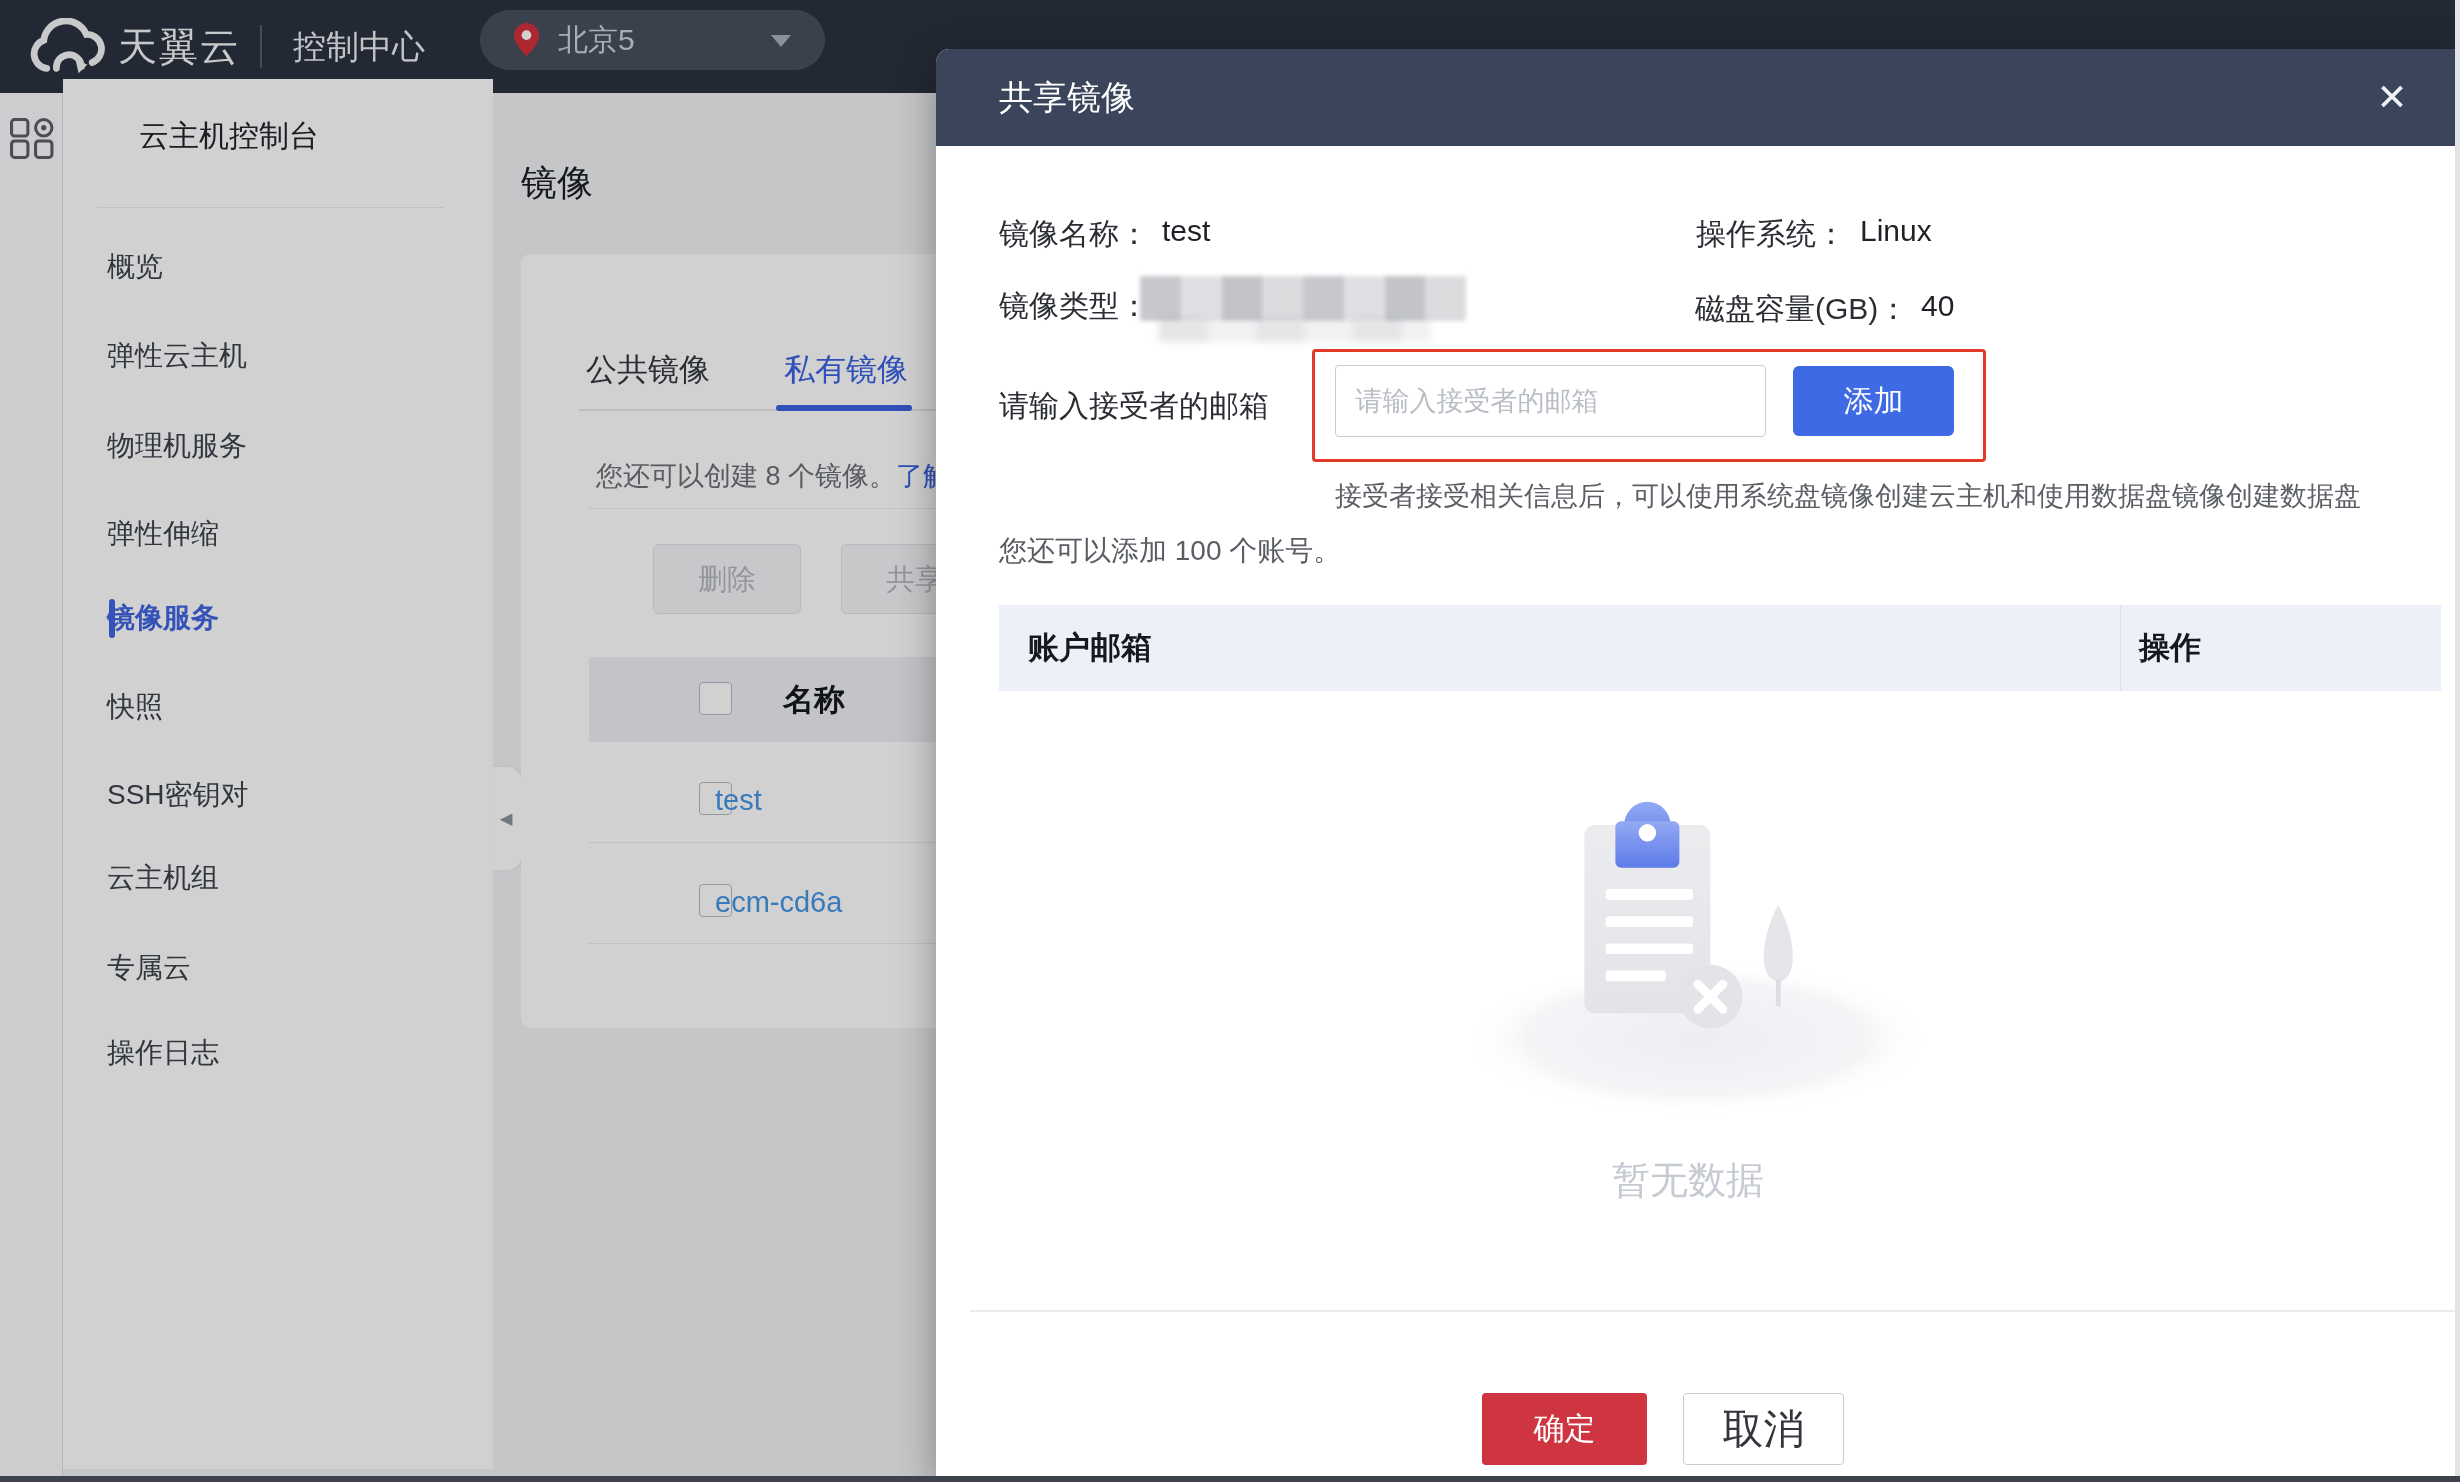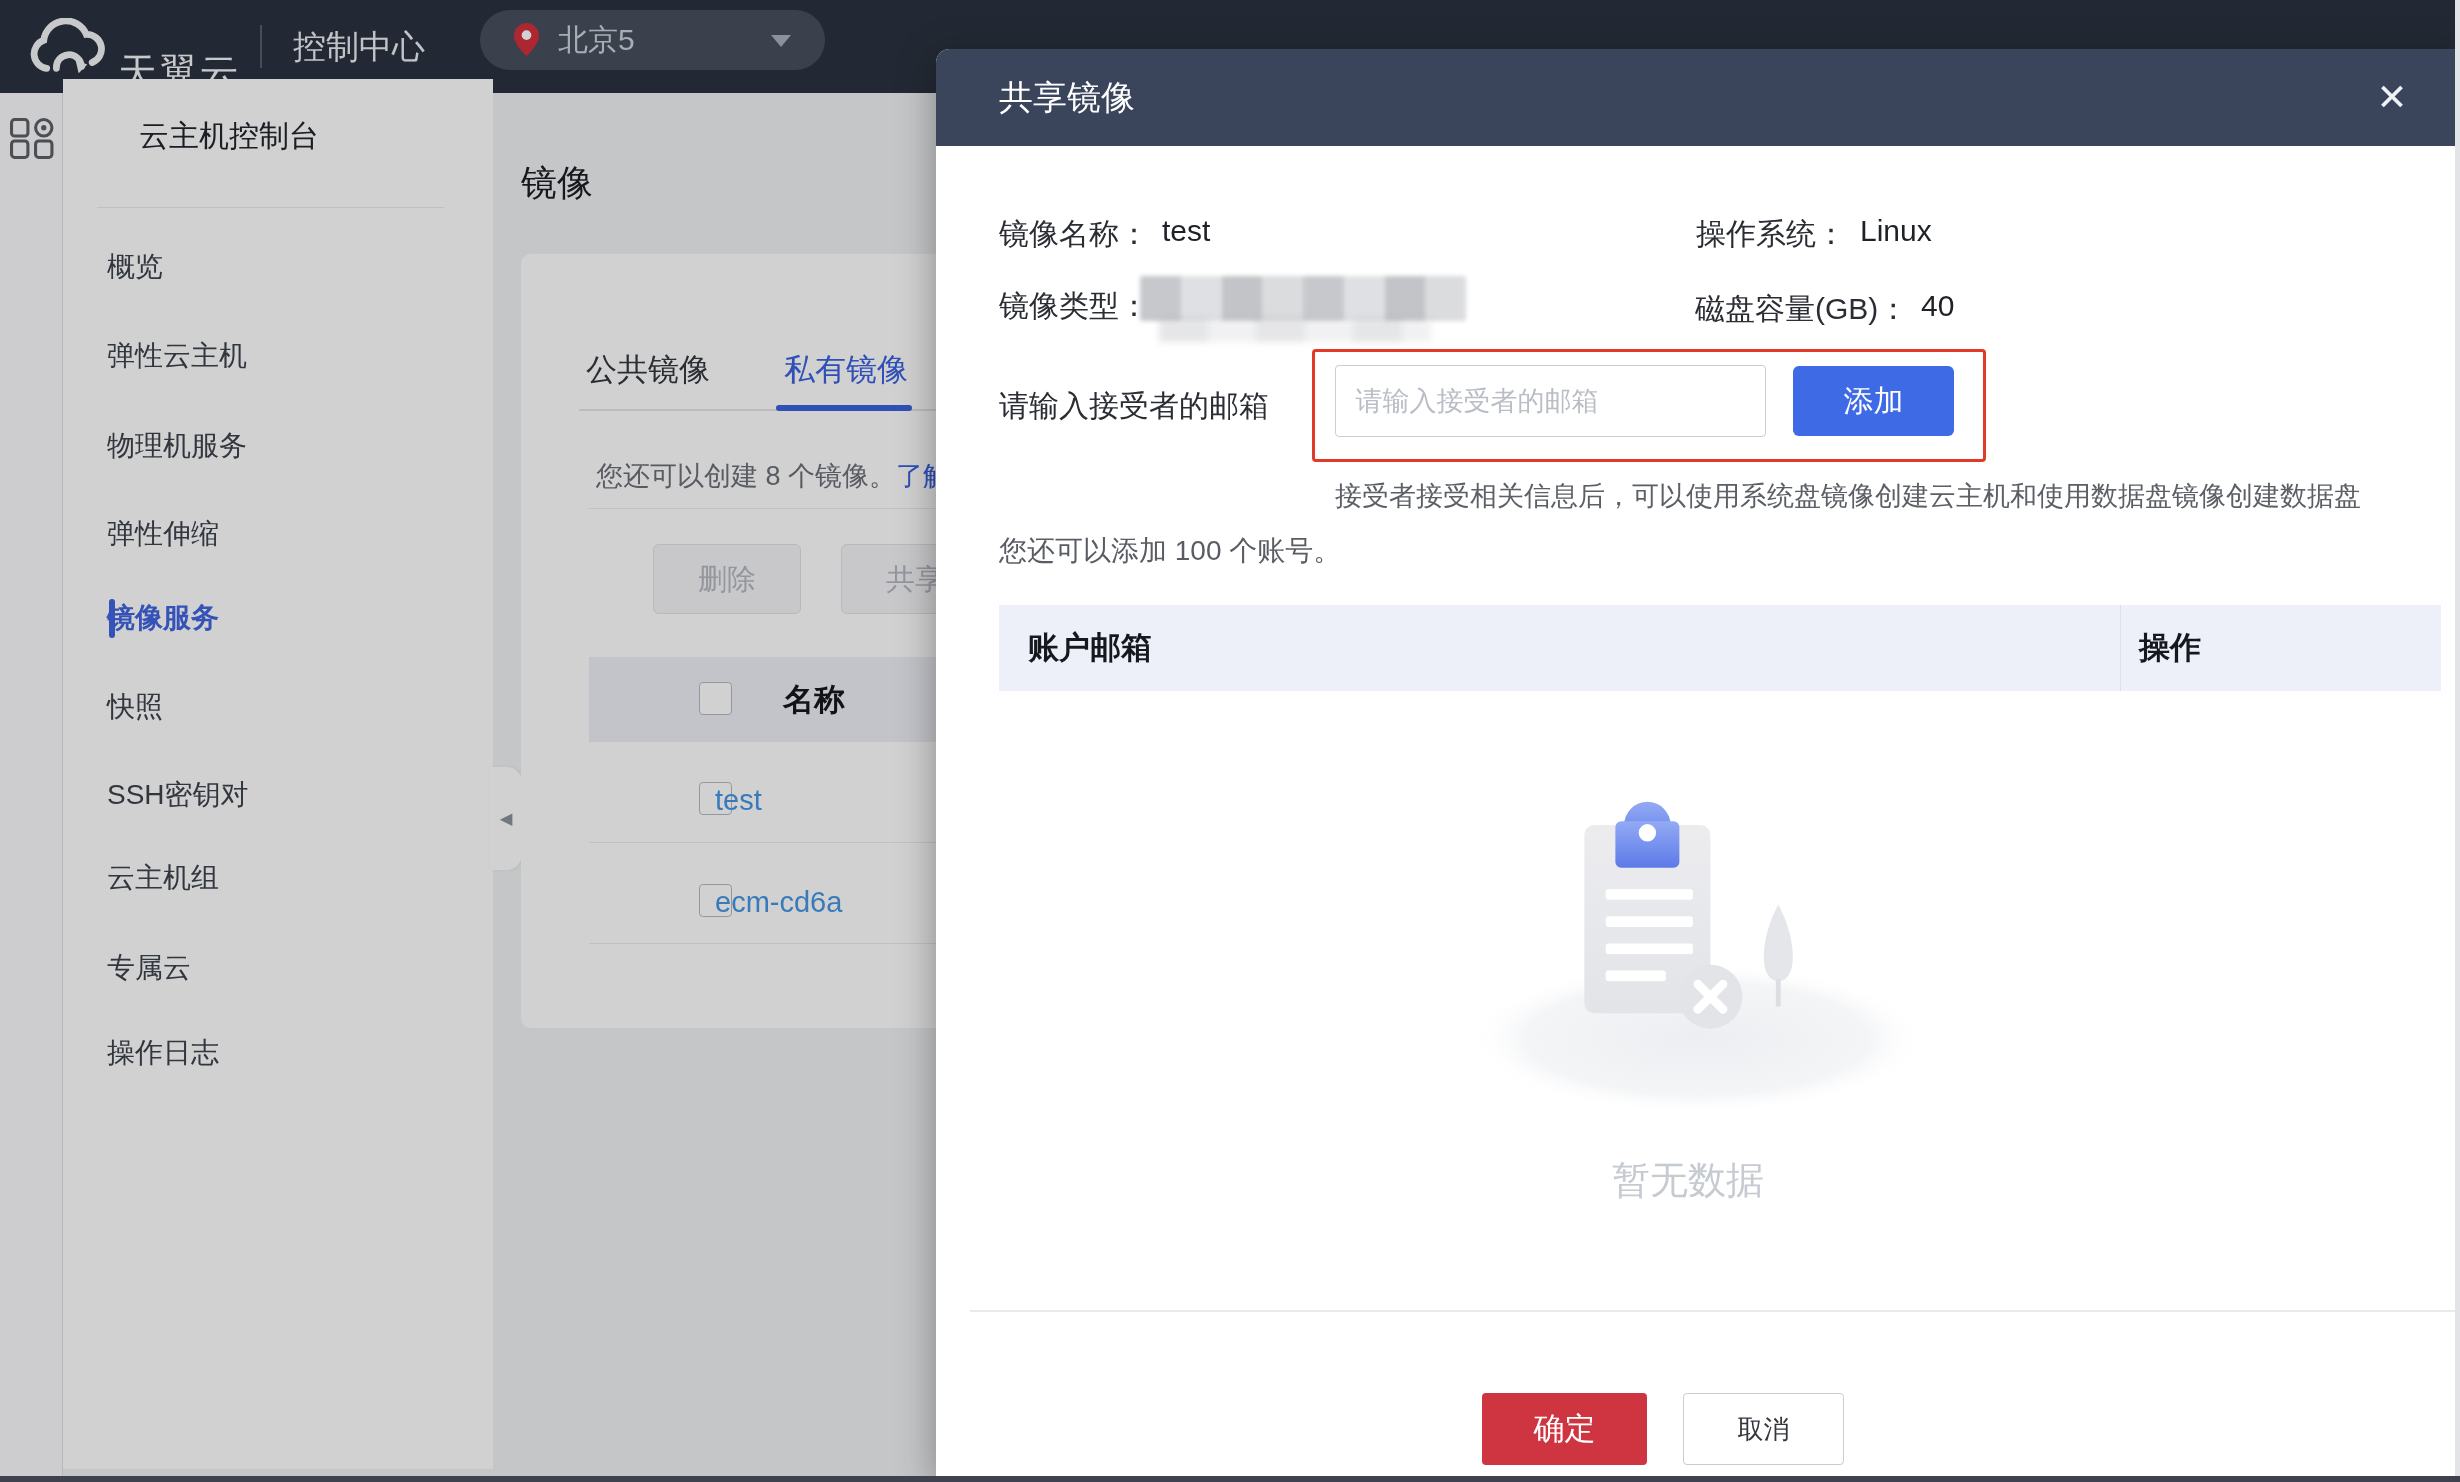--- a/index.html
+++ b/index.html
@@ -4,21 +4,21 @@
 <style>
   html,body{margin:0;padding:0;background:#888;}
   #screen{
     position:relative;width:2461px;height:1483px;overflow:hidden;
     background:#f1f2f5;font-family:"Liberation Sans",sans-serif;
     -webkit-font-smoothing:antialiased;
   }
   .abs{position:absolute;}
   
   #navbar{left:0;top:0;width:2461px;height:93px;background:#2b3240;z-index:1;}
-  #brand{left:118px;top:0;height:99px;line-height:93px;color:#f5f6f8;font-size:39px;font-weight:500;letter-spacing:1.9px;margin-top:26px;}
+  #brand{left:118px;top:0;height:99px;line-height:93px;color:#f5f6f8;font-size:39px;font-weight:500;letter-spacing:1.9px;}
   #nav-divider{left:260px;top:25px;width:1.9px;height:43px;background:#555d6e;}
   #console-label{left:293px;top:0;height:93px;line-height:93px;color:#eceef2;font-size:33px;}
   #region-pill{left:480px;top:9.7px;width:345px;height:60px;border-radius:30px;background:#47505f;cursor:pointer;}
   #region-name{left:78px;top:0;height:60px;line-height:60px;color:#ced3dc;font-size:30px;position:absolute;}
   #caret{position:absolute;left:291px;top:25px;width:0;height:0;border-left:10.7px solid transparent;border-right:10.7px solid transparent;border-top:12.6px solid #aab0bc;}
   
   #left-rail{left:0;top:93px;width:62px;height:1390px;background:#fbfbfd;border-right:1px solid #e1e2e6;z-index:1;}
   
   #sidebar{left:63px;top:79px;width:430px;height:1390px;background:#ffffff;z-index:1;}
   #sidebar-title{left:76px;top:37px;font-size:30px;color:#21252c;font-weight:500;position:absolute;}
@@ -66,21 +66,21 @@
   #email-input::placeholder{color:#b9bdc5;}
   #btn-add{position:absolute;left:857px;top:317px;width:161px;height:70px;background:#3e6ae6;border:none;border-radius:5.8px;color:#ffffff;font-size:30px;cursor:pointer;font-family:"Liberation Sans",sans-serif;}
   #helper-text{position:absolute;left:399px;top:429px;font-size:27px;color:#5c6066;white-space:nowrap;}
   #acct-quota{position:absolute;left:63px;top:483px;font-size:28px;color:#595d63;}
   #m-grid-head{position:absolute;left:63px;top:556px;width:1442px;height:86px;background:#edf0f8;}
   #m-col-sep{position:absolute;left:1121px;top:0;width:1px;height:86px;background:#dde0e8;}
   .m-col{position:absolute;top:0;height:86px;line-height:86px;font-size:31px;font-weight:700;color:#15181d;text-align:center;}
   #empty-caption{position:absolute;left:616px;top:1106px;width:272px;text-align:center;font-size:38px;color:#c6cad1;}
   #footer-sep{position:absolute;left:34px;top:1261px;width:1490px;height:1.9px;background:#e9eaee;}
   #btn-ok{position:absolute;left:546px;top:1344px;width:165px;height:72px;background:#ce3540;border:none;border-radius:3.9px;color:#ffffff;font-size:31px;cursor:pointer;font-family:"Liberation Sans",sans-serif;}
-  #btn-cancel{position:absolute;left:747px;top:1344px;width:161px;height:72px;background:#ffffff;border:1.9px solid #c9ccd3;border-radius:3.9px;color:#33363c;font-size:26px;cursor:pointer;box-sizing:border-box;font-family:"Liberation Sans",sans-serif;}
+  #btn-cancel{position:absolute;left:747px;top:1344px;width:161px;height:72px;background:#ffffff;border:1.9px solid #c9ccd3;border-radius:3.9px;color:#33363c;font-size:41px;cursor:pointer;box-sizing:border-box;font-family:"Liberation Sans",sans-serif;}
   
   #scrollbar{left:2455px;top:0;width:5.8px;height:1483px;background:#e3e4e7;z-index:60;}
   #bottom-strip{left:0;top:1476px;width:2461px;height:6.8px;background:#3d424d;z-index:70;}
 </style>
 </head>
 <body>
 
 <div id="screen">
 
   <div id="navbar" class="abs">

